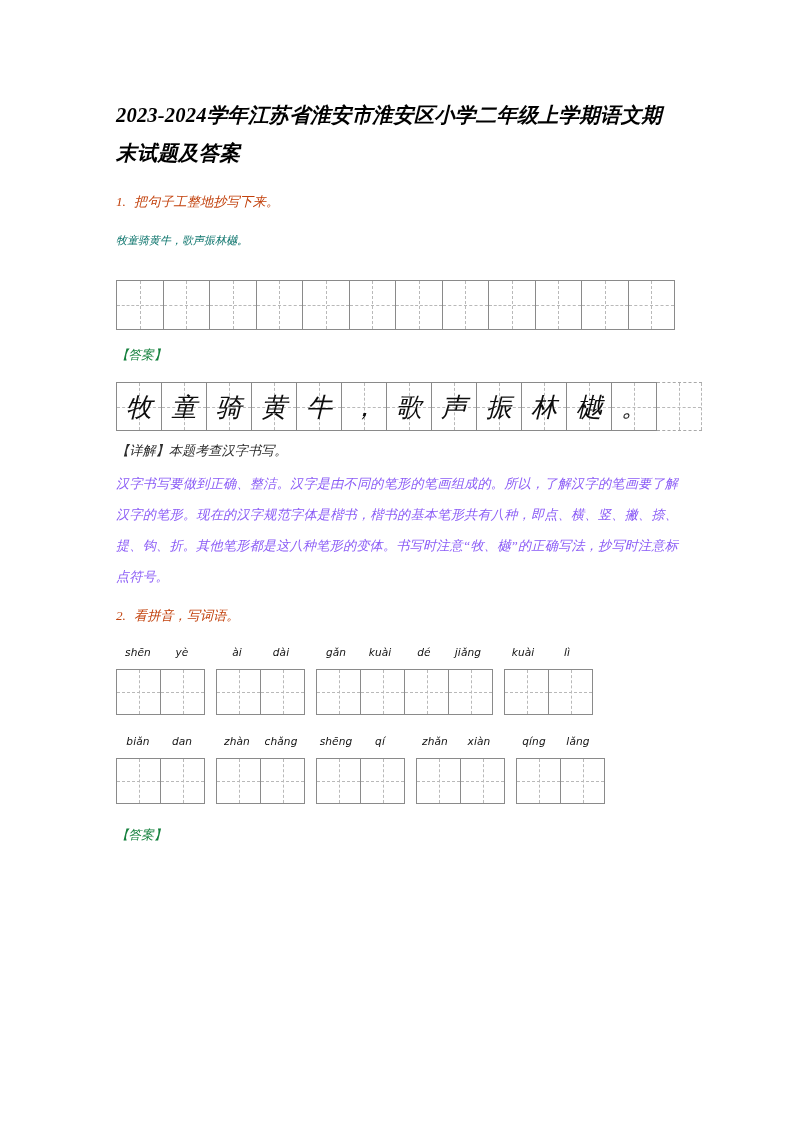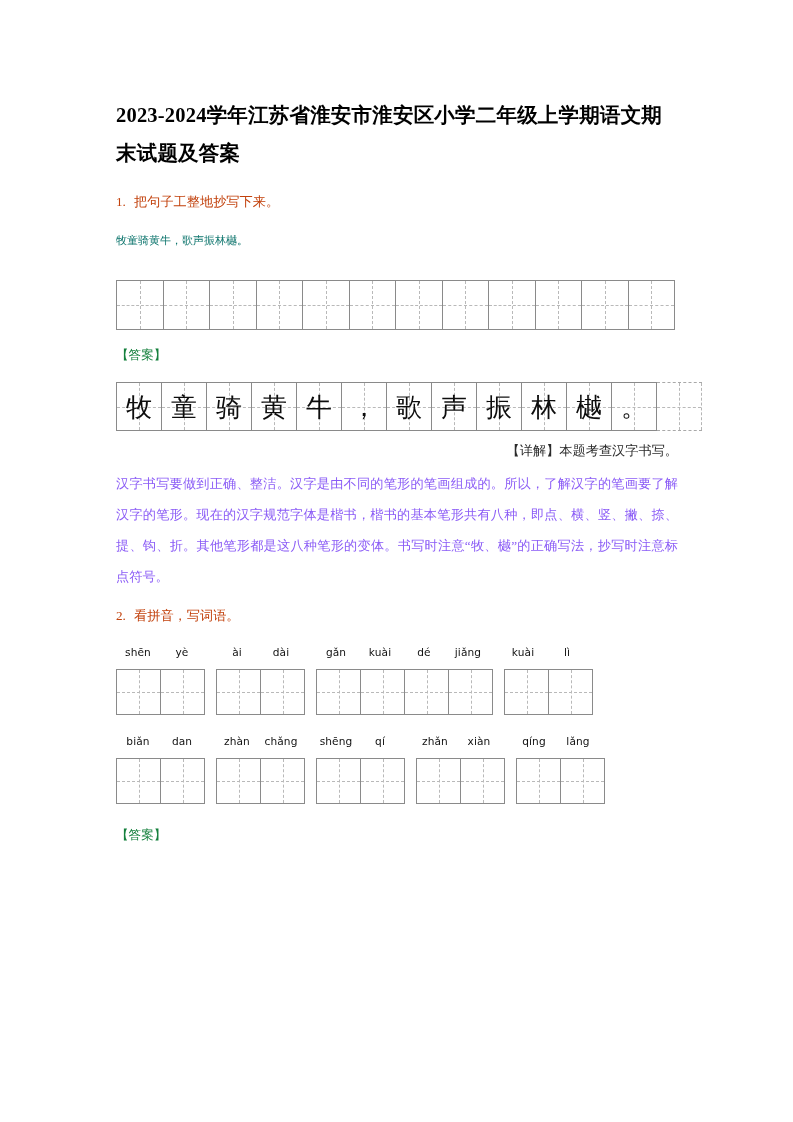--- a/index.html
+++ b/index.html
@@ -14,20 +14,21 @@
     font-family: "Liberation Serif", "DejaVu Serif", serif;
     color: #1a1a1a;
     overflow: hidden;
   }
   .page {
     position: absolute;
     left: 0; top: 0;
     width: 727px;
     height: 1122px;
     padding: 0;
+    font-style: italic;
   }
   .content {
     position: absolute;
     left: 116px;
     top: 96px;
     width: 562px;
   }
 
   
   .doc-title {
@@ -140,21 +141,20 @@
     line-height: 31px;
     color: #8b5cf6;
     margin: 2px 0 0 0;
     text-align: justify;
   }
   .explain-head {
     font-size: 13.2px;
     line-height: 31px;
     color: #2b2b2b;
     margin: 4px 0 0 0;
-    text-align: right;
   }
 
   
   .pinyin-exercise { margin-top: 12px; }
   .pinyin-row { margin-bottom: 14px; }
   .pinyin-labels {
     display: flex;
     margin-bottom: 9px;
   }
   .pinyin-group-labels {

